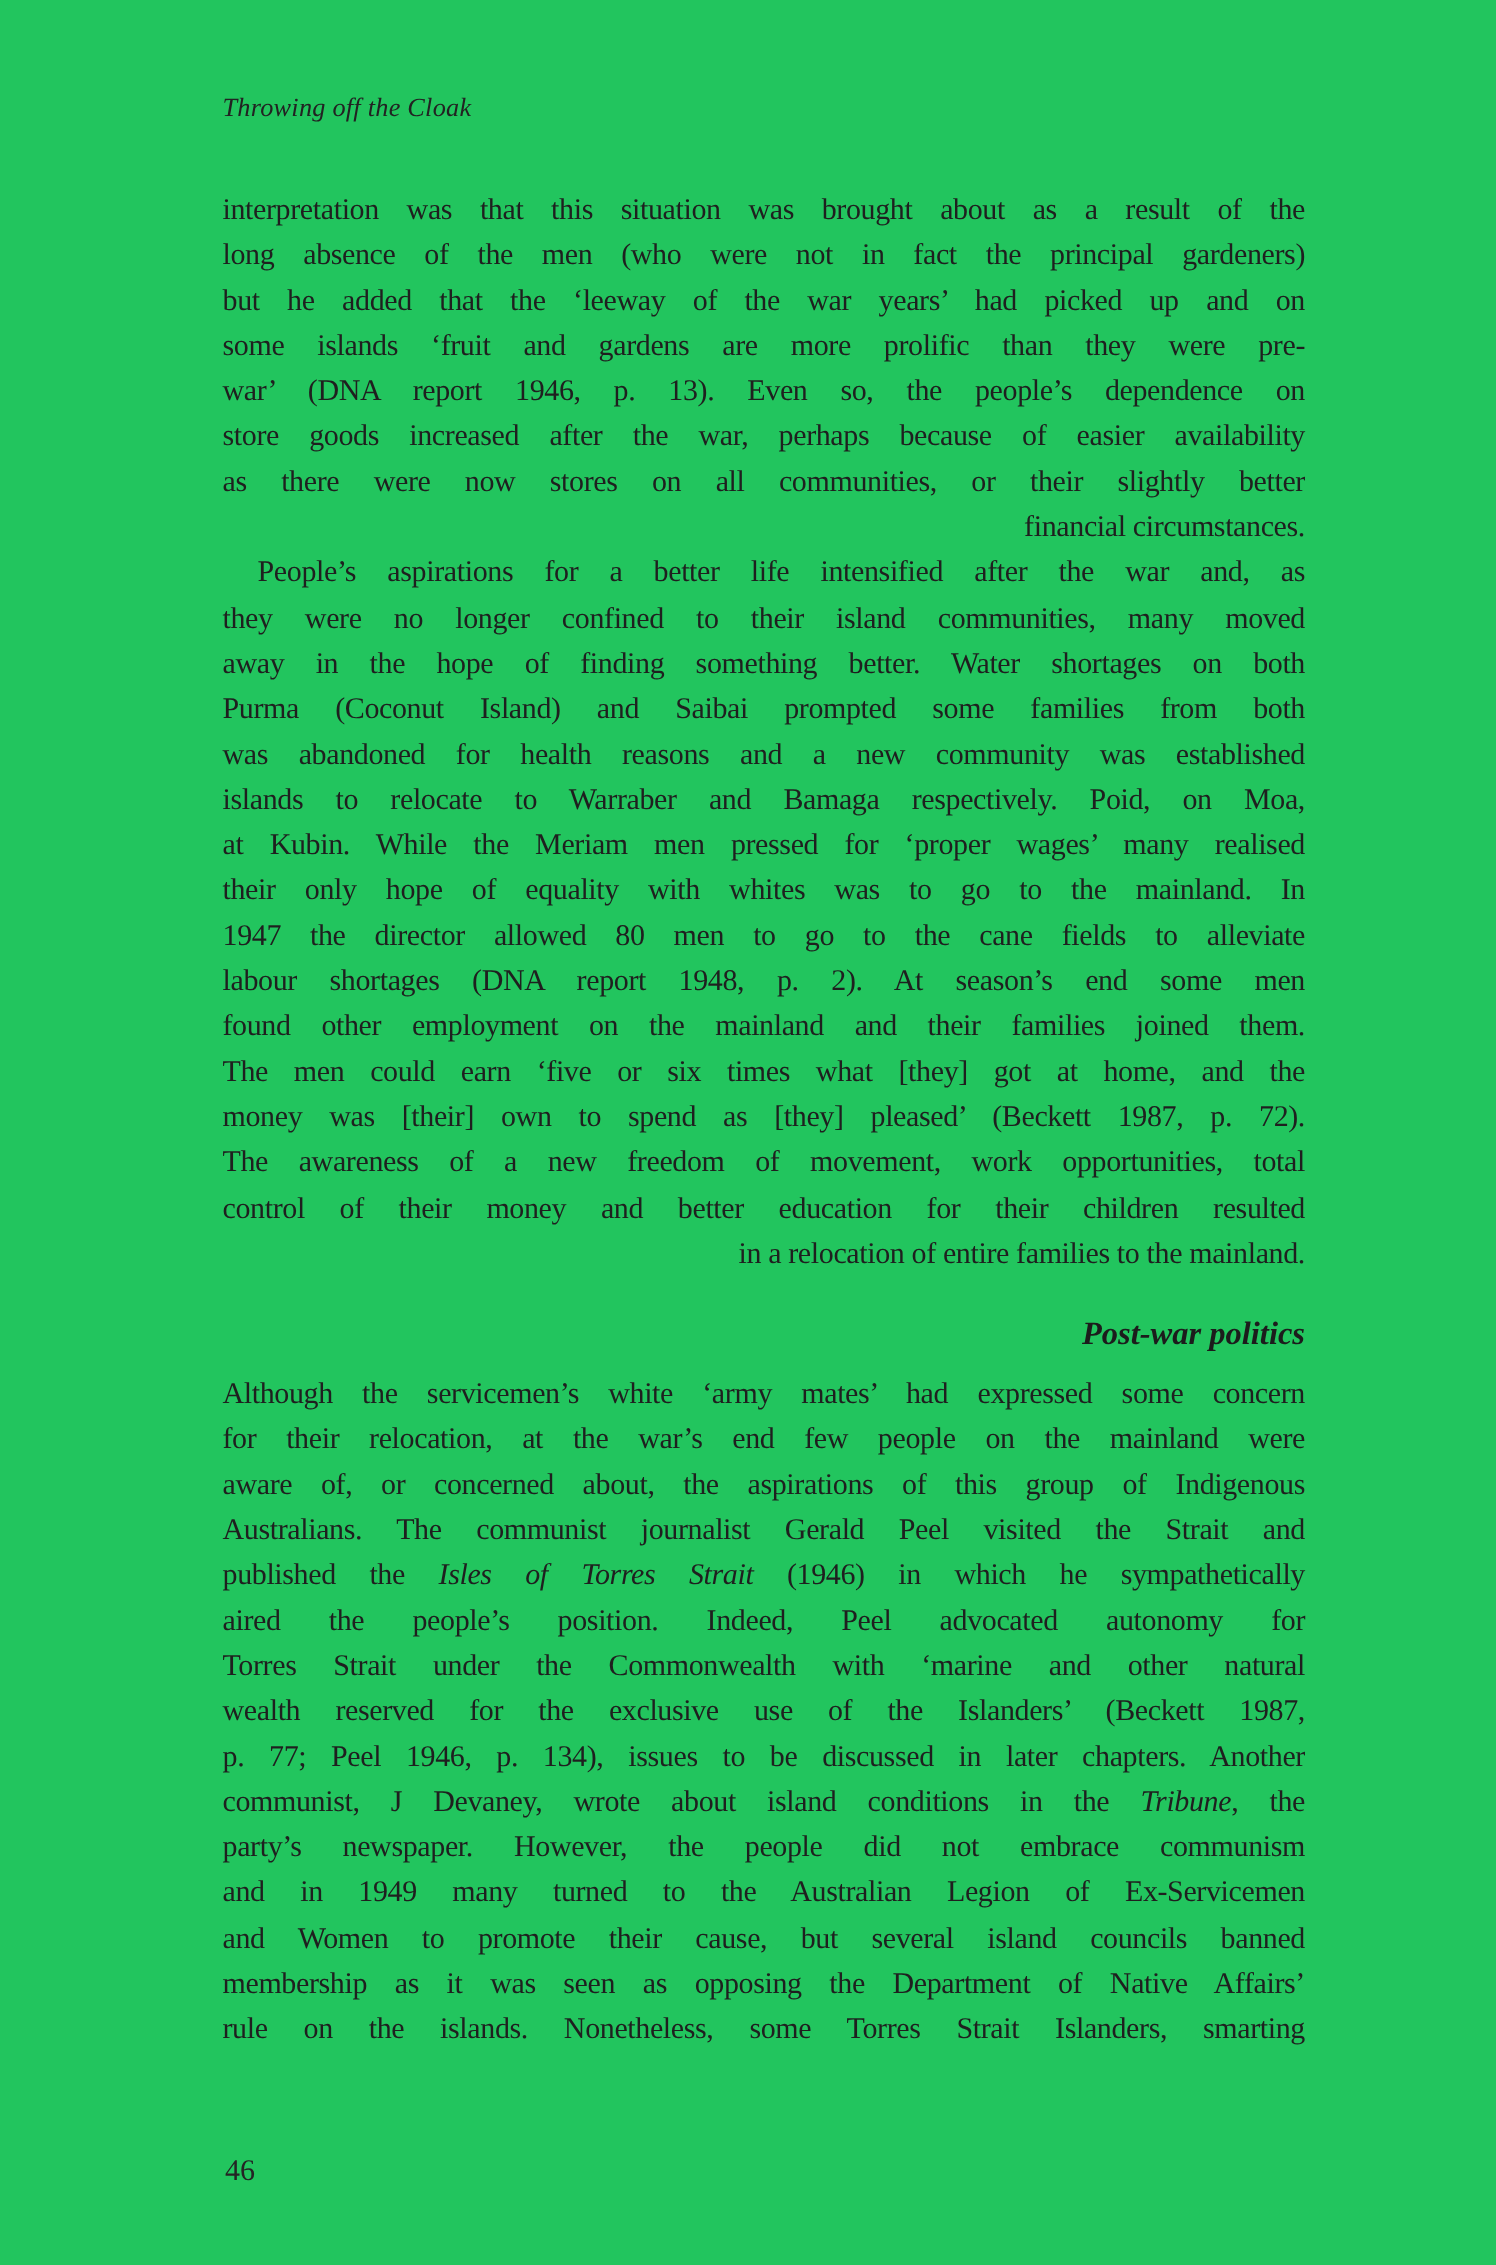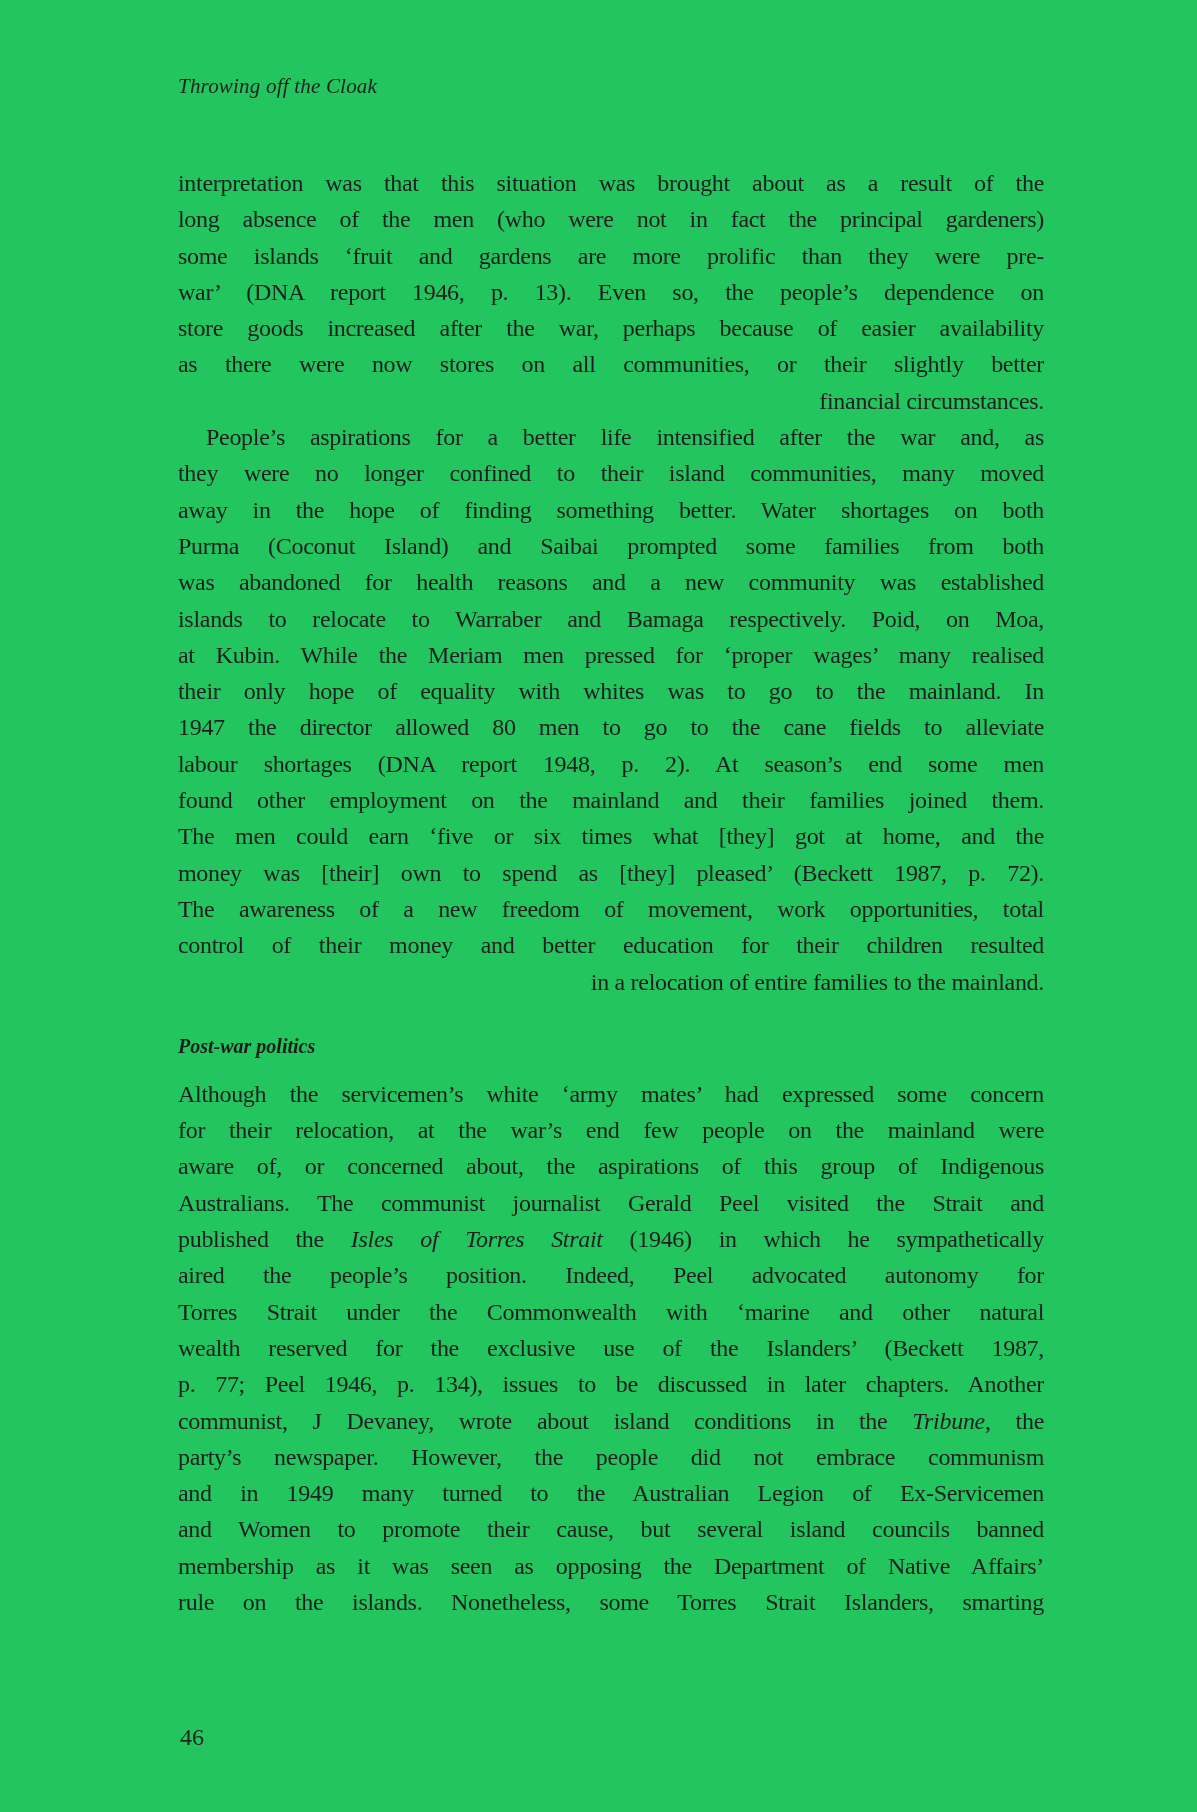--- a/index.html
+++ b/index.html
@@ -21,47 +21,47 @@
     left: 178px; top: 74px;
     font-style: italic;
     font-size: 21px;
     letter-spacing: 0.2px;
     color: #222;
   }
   .main {
     position: absolute;
     left: 178px; top: 150px;
     width: 866px;
-    margin-top: 15px;
   }
   .para { margin: 0; padding: 0; }
   .line {
     height: 36.3px;
     line-height: 36.3px;
     font-size: 24px;
     letter-spacing: -0.3px;
     text-align: right;
     white-space: normal;
     overflow: visible;
   }
   .line.j {
     text-align: justify;
     text-align-last: justify;
   }
   .line.indent { text-indent: 28px; }
   .line em { letter-spacing: -0.3px; }
   .section-heading {
     margin-top: 26px;
     margin-bottom: 10px;
-    font-size: 20px;
+    font-size: 26px;
     line-height: 40px;
     font-weight: bold;
     font-style: italic;
     letter-spacing: 0px;
     color: #1c1c1c;
+    text-align: right;
   }
   .page-number {
     position: absolute;
     left: 180px; top: 1722px;
     font-size: 24px;
     line-height: 30px;
     color: #242424;
   }
 </style>
 </head>
@@ -69,20 +69,21 @@
 
 <div class="page">
 
   <div class="running-head">Throwing off the Cloak</div>
 
   <div class="main">
 
     <div class="para">
         <div class="line j">interpretation was that this situation was brought about as a result of the</div>
         <div class="line j">long absence of the men (who were not in fact the principal gardeners)</div>
+        <div class="line j">but he added that the ‘leeway of the war years’ had picked up and on</div>
         <div class="line j">some islands ‘fruit and gardens are more prolific than they were pre-</div>
         <div class="line j">war’ (DNA report 1946, p. 13). Even so, the people’s dependence on</div>
         <div class="line j">store goods increased after the war, perhaps because of easier availability</div>
         <div class="line j">as there were now stores on all communities, or their slightly better</div>
         <div class="line">financial circumstances.</div>
       </div>
 
     <div class="para">
         <div class="line j indent">People’s aspirations for a better life intensified after the war and, as</div>
         <div class="line j">they were no longer confined to their island communities, many moved</div>

